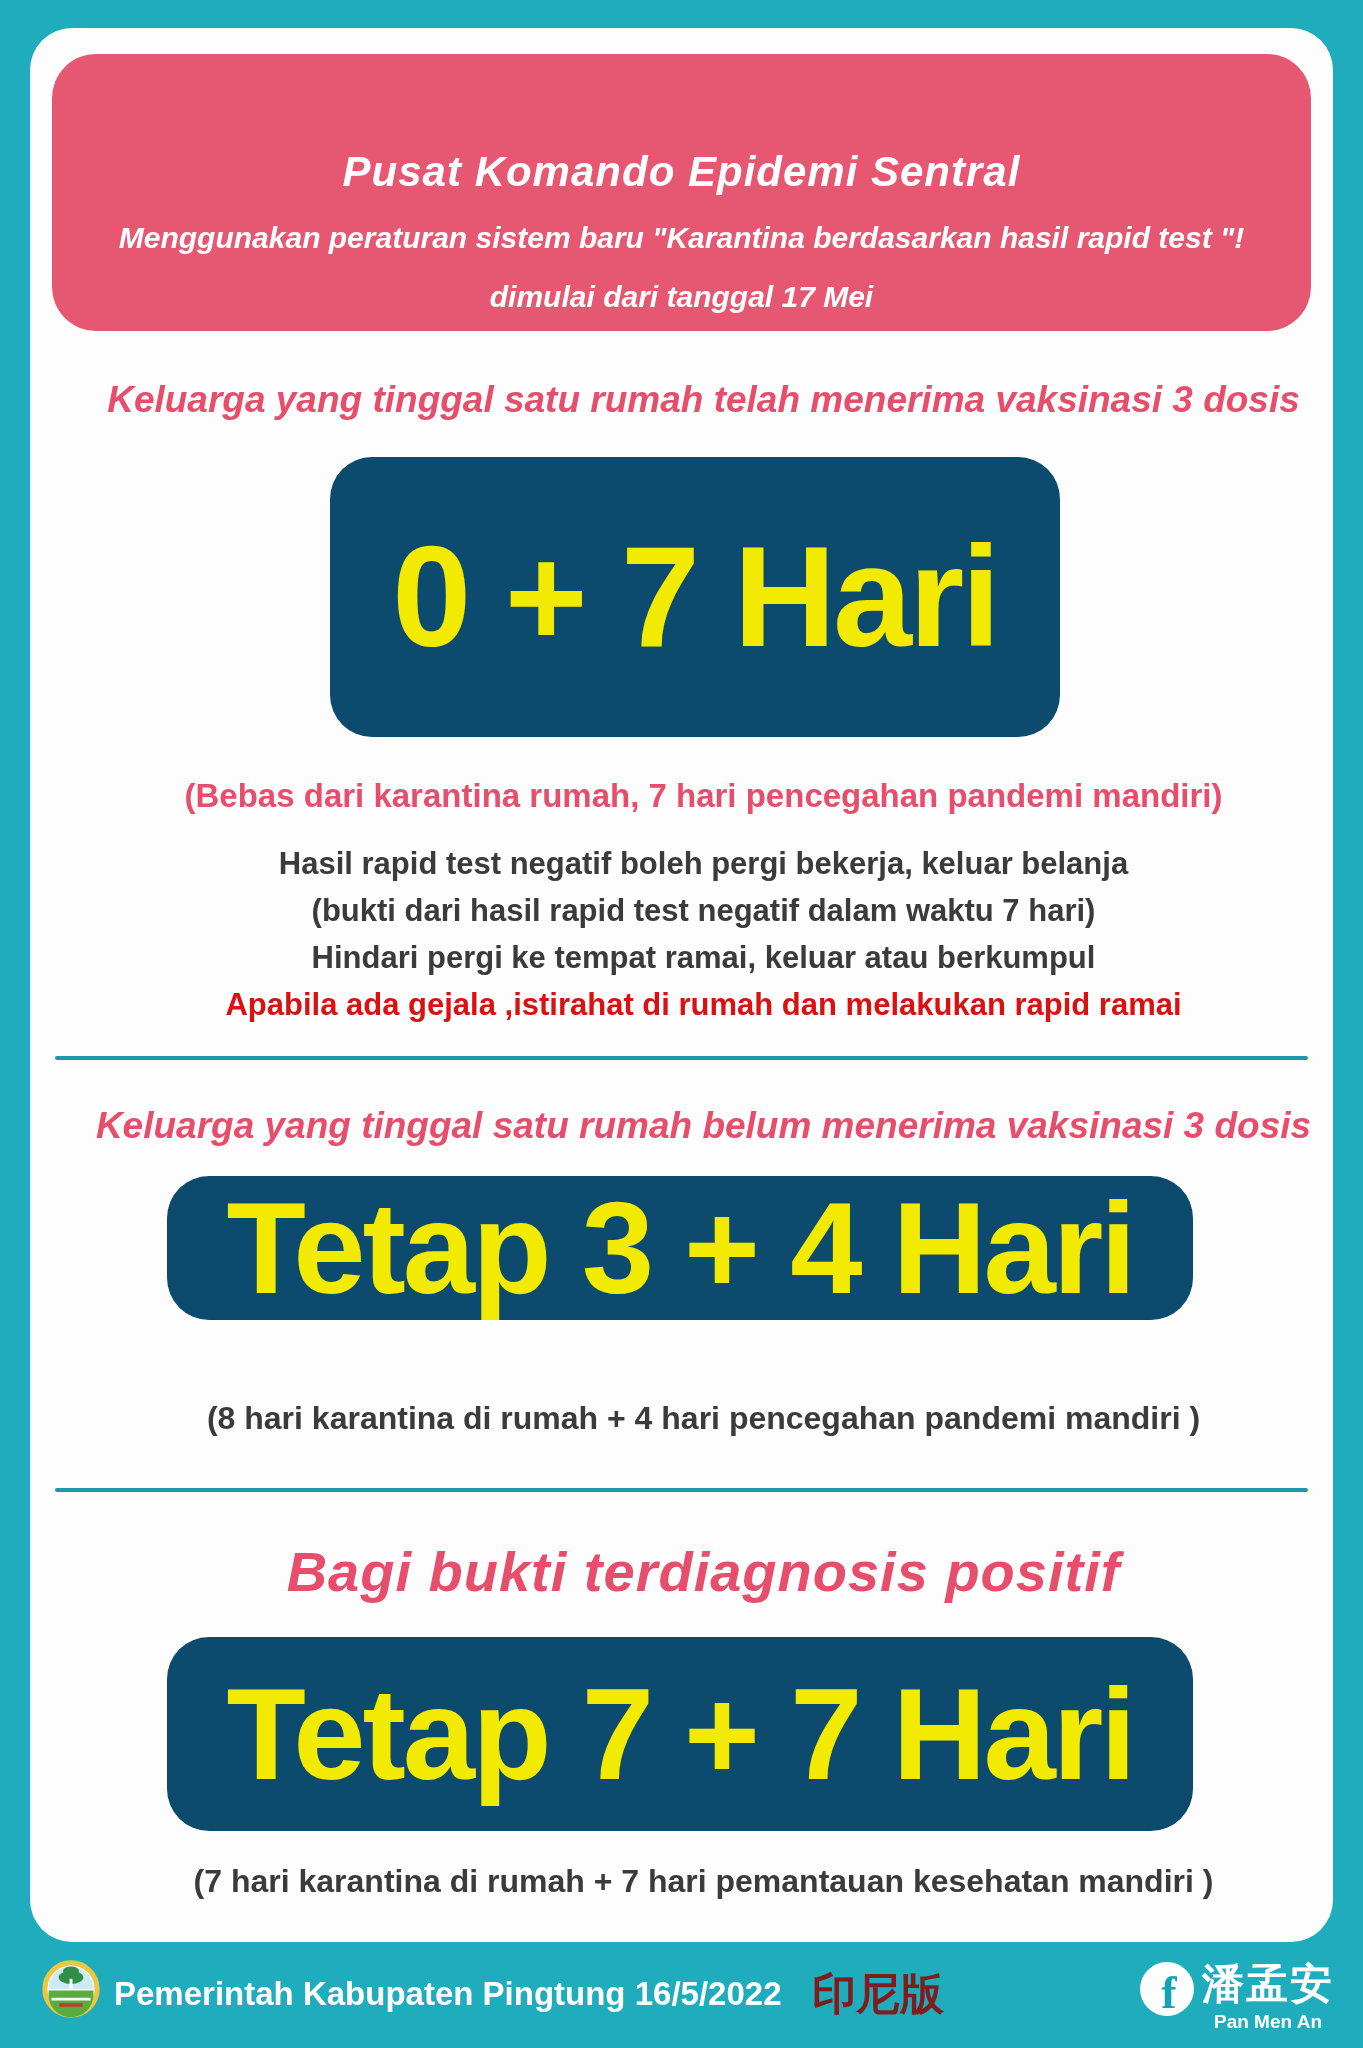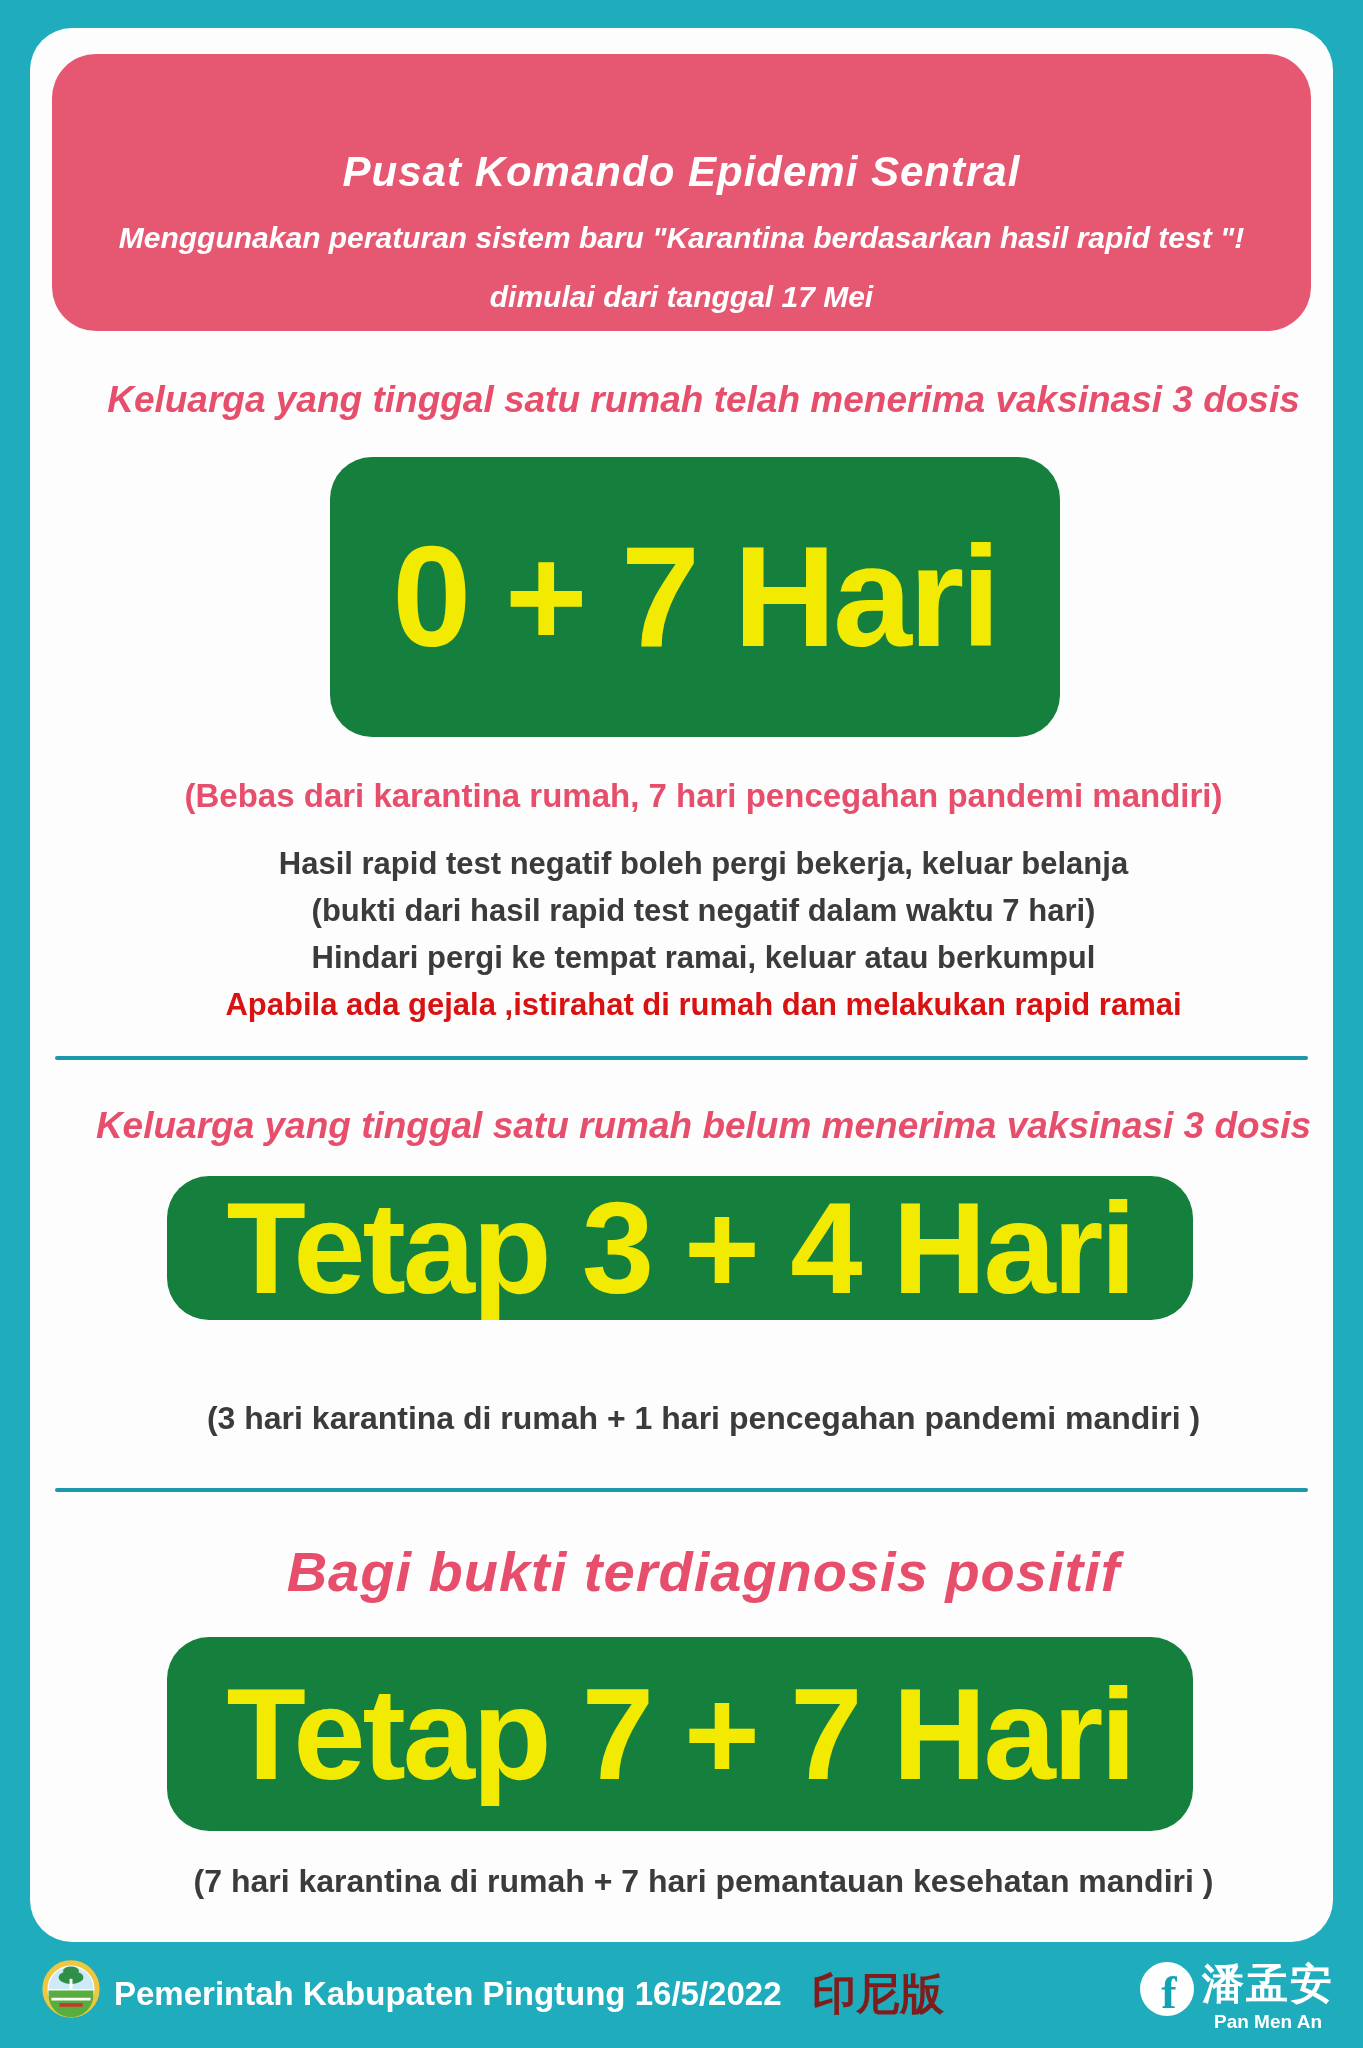--- a/index.html
+++ b/index.html
@@ -53,21 +53,21 @@
     line-height: 44px;
   }
   .sec-heading.big {
     font-size: 56px;
     line-height: 68px;
     letter-spacing: 1px;
   }
 
   .teal-box {
     position: absolute;
-    background: #15803d;
+    background: #0c4a6e;
     border-radius: 42px;
     display: flex;
     align-items: center;
     justify-content: center;
     color: #f2ea00;
     letter-spacing: -3px;
     white-space: nowrap;
   }
   .box1 { left: 330px; top: 457px; width: 730px;  height: 280px; font-size: 142px; }
   .box2 { left: 167px; top: 1176px; width: 1026px; height: 144px; font-size: 130px; }
@@ -181,21 +181,21 @@
   </div>
 
   <div class="divider" style="top: 1056px;"></div>
 
   <div class="center-line sec-heading" style="top: 1104px;">Keluarga yang tinggal satu rumah belum menerima vaksinasi 3 dosis</div>
 
   <div class="teal-box box2">
     <span>Tetap 3 + 4 Hari</span>
   </div>
 
-  <div class="center-line note-line" style="top: 1394px;">(3 hari karantina di rumah + 1 hari pencegahan pandemi mandiri )</div>
+  <div class="center-line note-line" style="top: 1394px;">(8 hari karantina di rumah + 4 hari pencegahan pandemi mandiri )</div>
 
   <div class="divider" style="top: 1488px;"></div>
 
   <div class="center-line sec-heading big" style="top: 1538px;">Bagi bukti terdiagnosis positif</div>
 
   <div class="teal-box box3">
     <span>Tetap 7 + 7 Hari</span>
   </div>
 
   <div class="center-line note-line" style="top: 1857px;">(7 hari karantina di rumah + 7 hari pemantauan kesehatan mandiri )</div>

